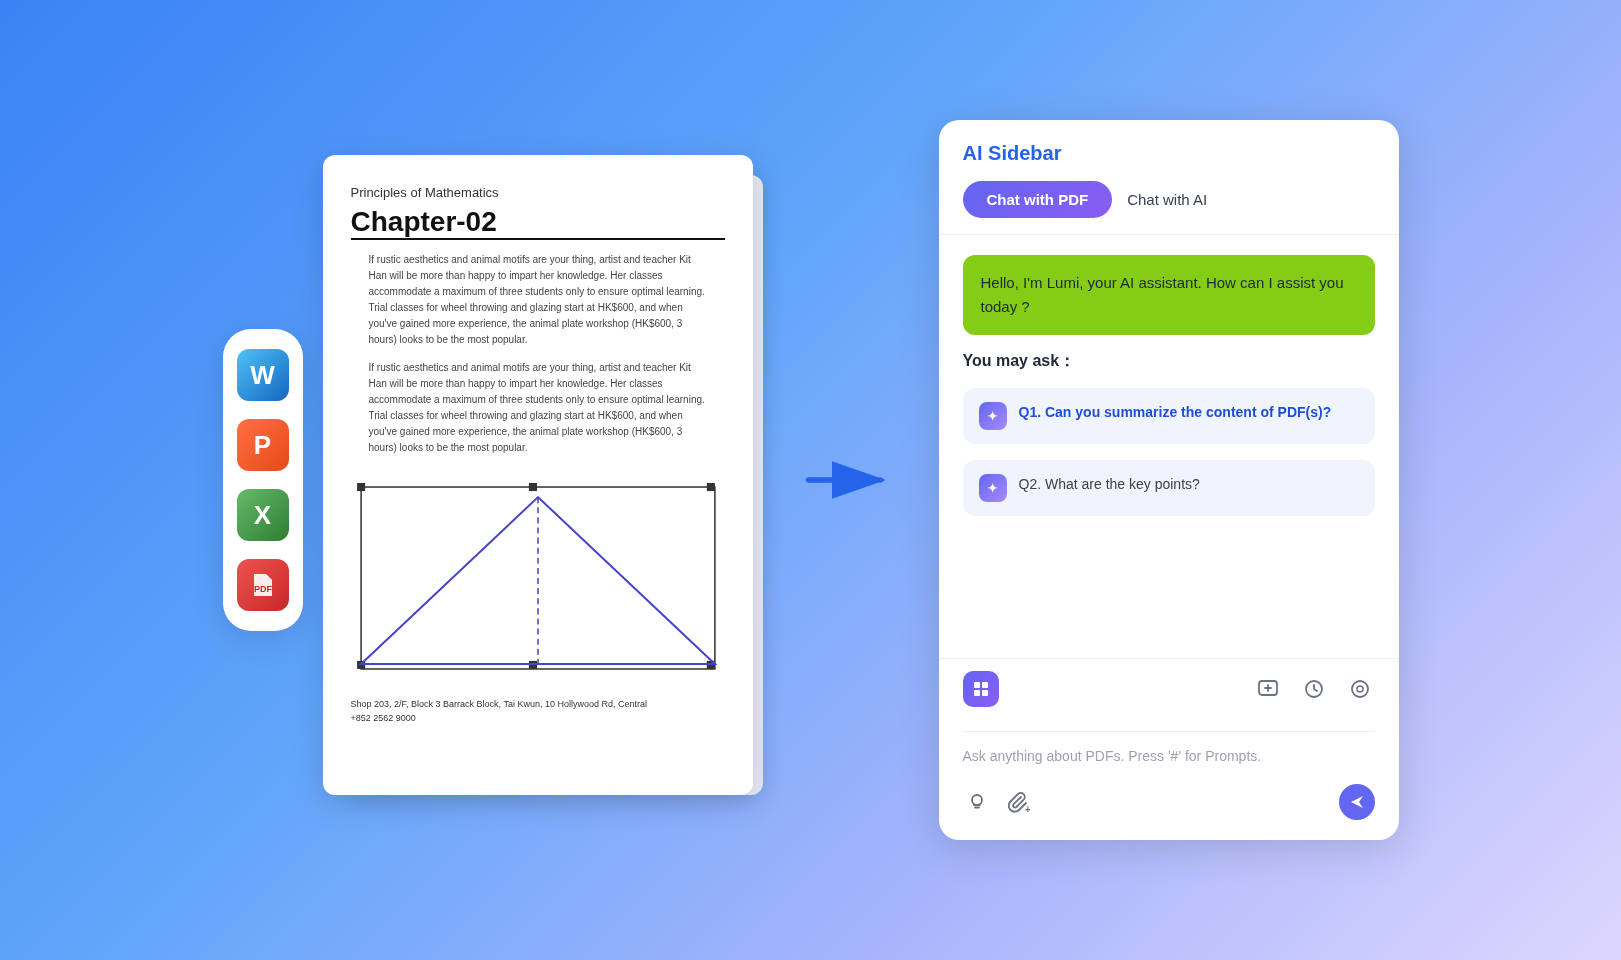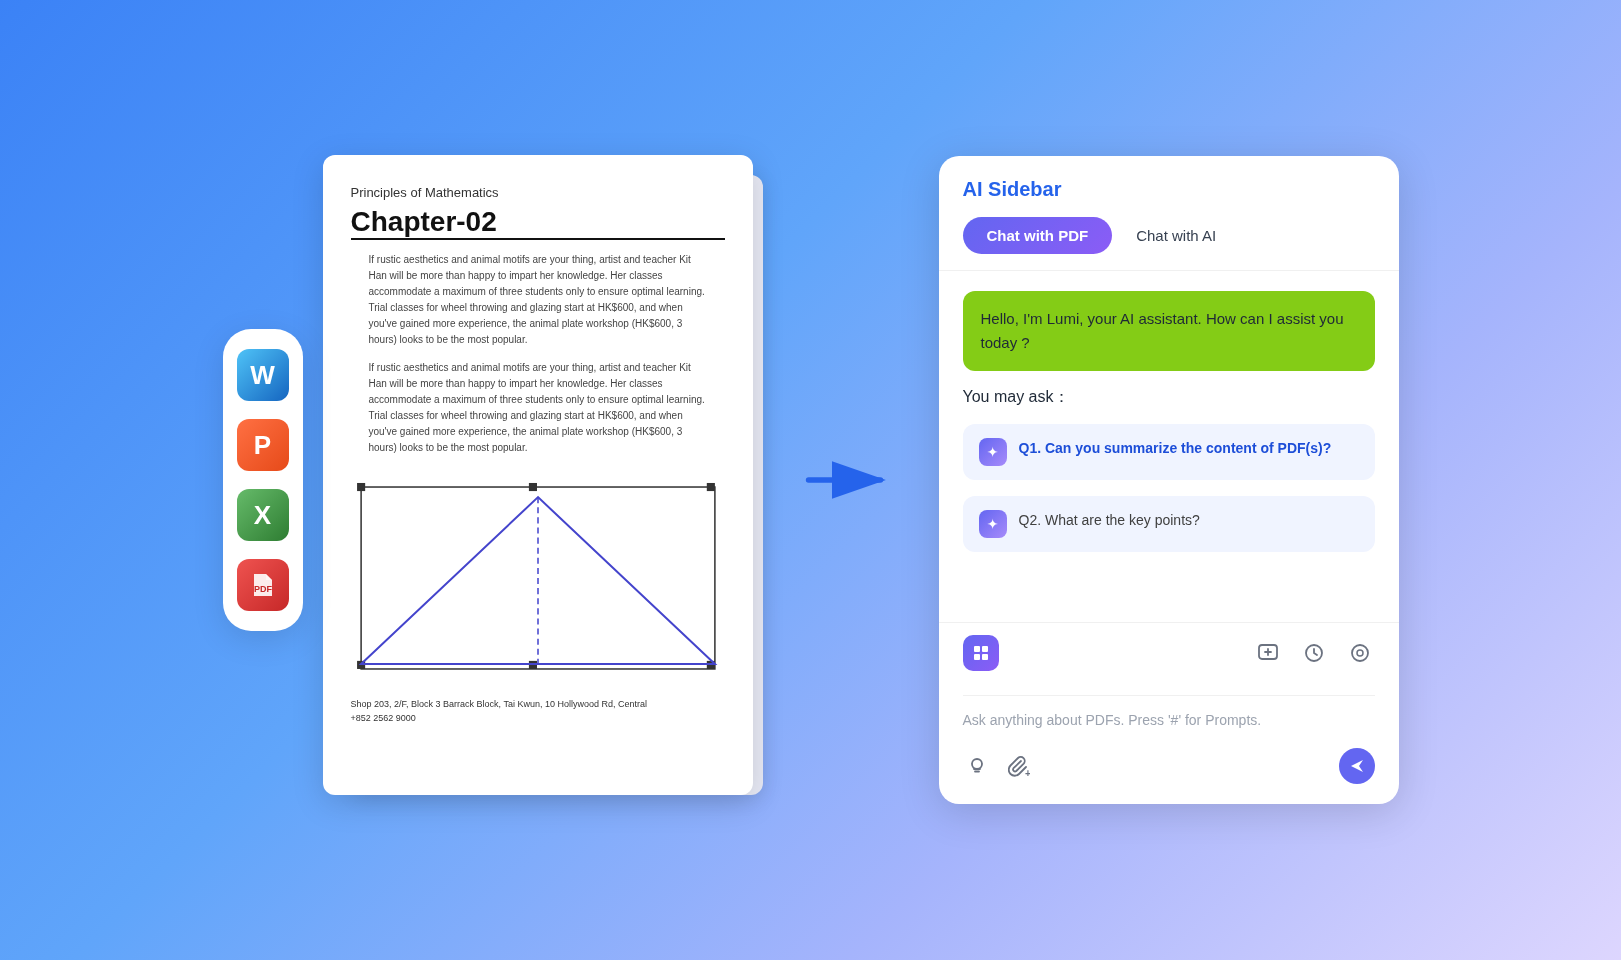--- a/index.html
+++ b/index.html
@@ -142,42 +142,42 @@
     .arrow-svg {
       width: 90px;
       height: 60px;
     }
 
     
     .ai-sidebar {
       background: white;
       border-radius: 20px;
       width: 460px;
-      height: 648px;
+      height: 720px;
       box-shadow: 0 8px 40px rgba(0,0,0,0.15);
       display: flex;
       flex-direction: column;
       overflow: hidden;
     }
 
     .ai-sidebar-header {
       padding: 22px 24px 16px;
       border-bottom: 1px solid #f0f0f0;
     }
 
     .ai-sidebar-title {
       font-size: 20px;
       font-weight: 700;
       color: #2563eb;
       margin-bottom: 16px;
     }
 
     .tab-row {
       display: flex;
-      gap: 16px;
+      gap: 7px;
       align-items: center;
     }
 
     .tab-chat-pdf {
       background: linear-gradient(135deg, #6366f1, #8b5cf6);
       color: white;
       border: none;
       border-radius: 20px;
       padding: 10px 24px;
       font-size: 15px;
@@ -208,21 +208,21 @@
       background: #84cc16;
       border-radius: 12px;
       padding: 16px 18px;
       font-size: 15px;
       color: #1f2937;
       line-height: 1.6;
     }
 
     .you-may-ask {
       font-size: 16px;
-      font-weight: 400;
+      font-weight: 700;
       color: #1f2937;
     }
 
     .question-item {
       background: #f0f4ff;
       border-radius: 12px;
       padding: 14px 16px;
       display: flex;
       align-items: flex-start;
       gap: 12px;

